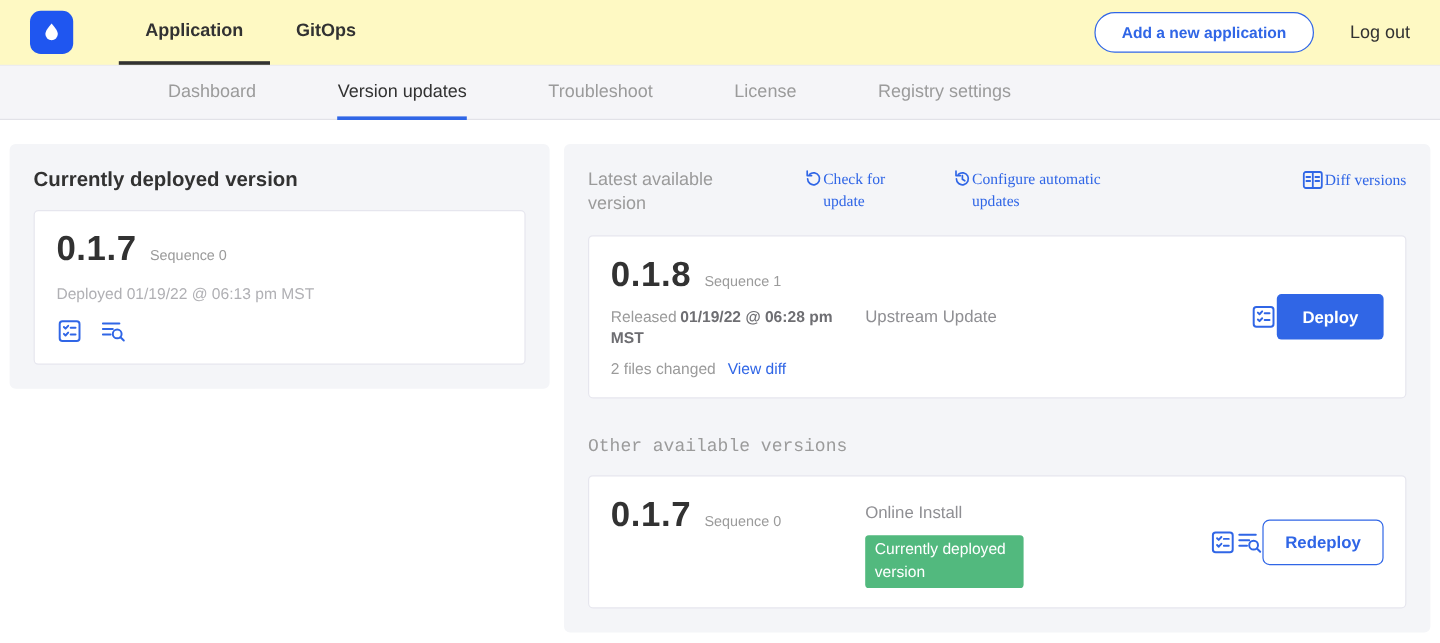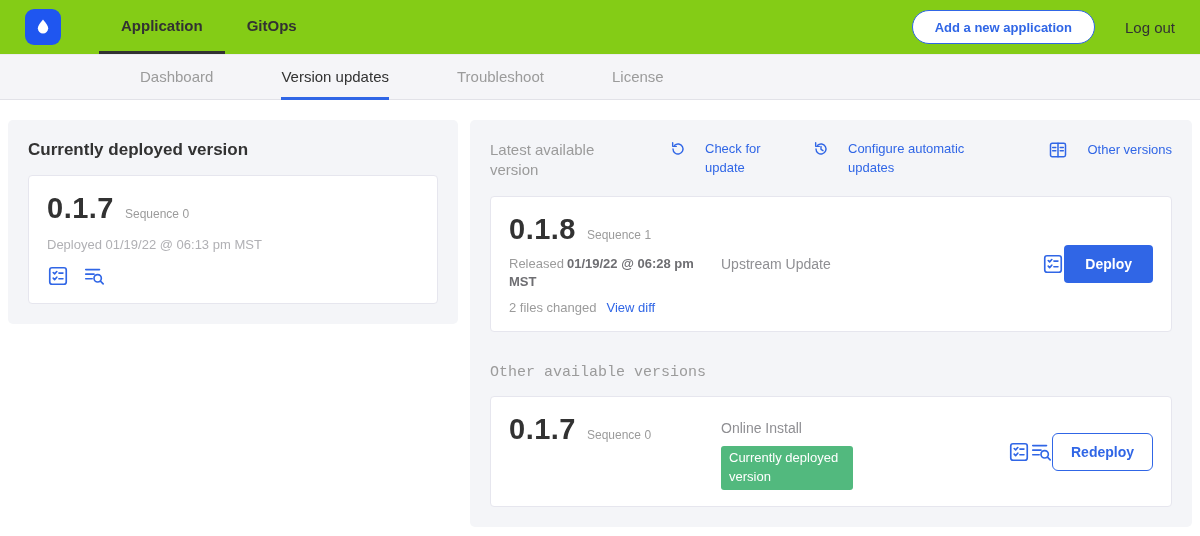--- a/index.html
+++ b/index.html
@@ -12,21 +12,21 @@
   }
   *{box-sizing:border-box;margin:0;padding:0;}
   html,body{width:1200px;height:536px;overflow:hidden;}
   body{
     font-family:"Liberation Sans","DejaVu Sans",sans-serif;
     background:#ffffff;color:var(--text-dark);
   }
   
   .navbar{
     height:55px;display:flex;align-items:stretch;
-    padding:0 25px;background:#84cc16;border-bottom:1px solid #ececf0;
+    padding:0 25px;background:#fef9c3;border-bottom:1px solid #ececf0;
   }
   .logo{
     width:36px;height:36px;border-radius:9px;background:#1f56f0;
     align-self:center;display:flex;align-items:center;justify-content:center;
     cursor:pointer;flex:0 0 auto;
   }
   .logo svg{width:20px;height:20px;}
   .nav-tabs{display:flex;margin-left:38px;}
   .nav-tab{
     display:flex;align-items:center;padding:0 22px;
@@ -65,21 +65,21 @@
   .version-number{font-size:29px;font-weight:700;color:var(--text-dark);letter-spacing:.5px;}
   .sequence{font-size:12px;color:var(--text-gray);margin-left:11px;}
   .muted{color:var(--text-gray);}
   .deployed-date{font-size:13px;margin-top:12px;color:#b0b0b4;}
   .icon-row{display:flex;gap:14px;margin-top:13px;}
   .icon-btn{width:22px;height:22px;color:var(--accent);cursor:pointer;display:inline-flex;}
   .icon-btn svg{width:22px;height:22px;}
   
   .rp-header{display:flex;align-items:flex-start;}
   .rp-title{font-size:15px;font-weight:400;color:var(--text-gray);width:132px;line-height:1.35;}
-  .action{display:flex;align-items:flex-start;gap:19px;color:var(--accent);cursor:pointer;}
+  .action{display:flex;align-items:flex-start;gap:0;color:var(--accent);cursor:pointer;font-family:Liberation Serif, serif;}
   .action .a-icon{width:16px;height:16px;display:inline-flex;margin-top:1px;}
   .action .a-icon svg{width:16px;height:16px;}
   .action .a-label{font-size:13px;font-weight:500;line-height:1.45;}
   .action-check{margin-left:48px;}
   .action-check .a-label{width:64px;}
   .action-configure{margin-left:44px;}
   .action-configure .a-label{width:134px;}
   .action-diff{margin-left:auto;align-items:center;}
   .action-diff .a-icon{width:20px;height:20px;margin-top:0;}
   .action-diff .a-icon svg{width:20px;height:20px;}
@@ -135,20 +135,21 @@
       <button class="add-app-btn">Add a new application</button>
       <span class="logout">Log out</span>
     </div>
   </header>
 
   <nav class="subnav">
     <div class="subnav-item">Dashboard</div>
     <div class="subnav-item active">Version updates</div>
     <div class="subnav-item">Troubleshoot</div>
     <div class="subnav-item">License</div>
+    <div class="subnav-item">Registry settings</div>
   </nav>
 
   <main class="main">
 
     <section class="panel left-panel">
       <h2 class="panel-title">Currently deployed version</h2>
       <div class="card">
         <div class="version-row">
           <span class="version-number">0.1.7</span>
           <span class="sequence">Sequence 0</span>
@@ -204,21 +205,21 @@
           <span class="a-icon">
             <svg viewBox="0 0 24 24" fill="none" stroke="currentColor" stroke-width="1.8" stroke-linecap="round">
               <rect x="3" y="4" width="18" height="16" rx="2"></rect>
                 <line x1="12" y1="4" x2="12" y2="20"></line>
               <line x1="5.6" y1="9" x2="9.4" y2="9"></line>
                 <line x1="5.6" y1="13" x2="9.4" y2="13"></line>
               <line x1="14.6" y1="9" x2="18.4" y2="9"></line>
                 <line x1="14.6" y1="13" x2="18.4" y2="13"></line>
             </svg>
           </span>
-          <span class="a-label">Other versions</span>
+          <span class="a-label">Diff versions</span>
         </div>
       </div>
 
       <div class="card version-card">
         <div class="vc-left">
           <div class="version-row">
             <span class="version-number">0.1.8</span>
             <span class="sequence">Sequence 1</span>
           </div>
           <p class="released">

